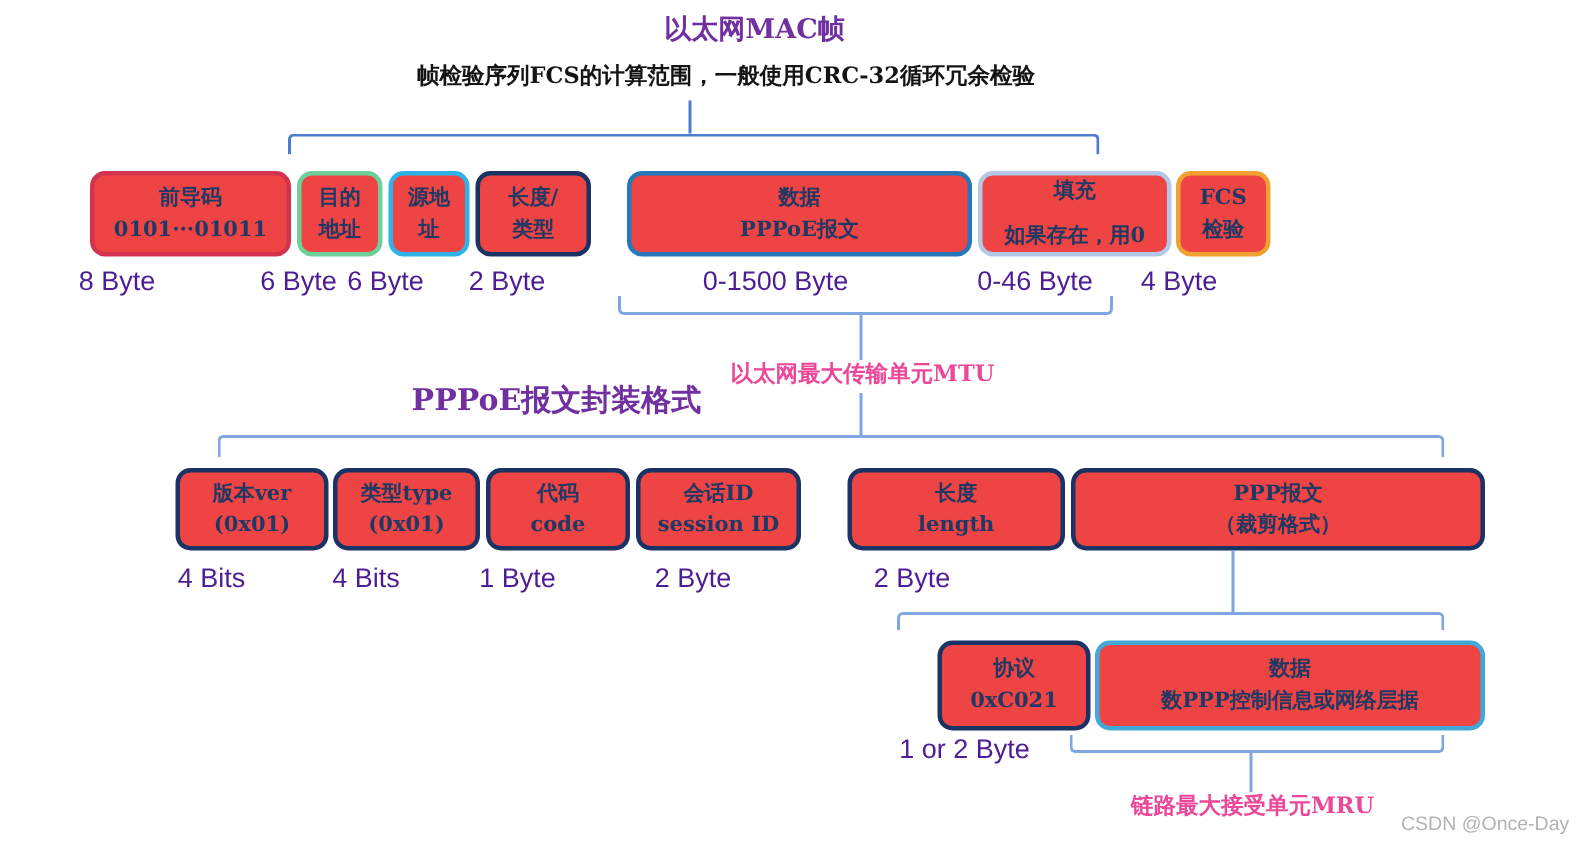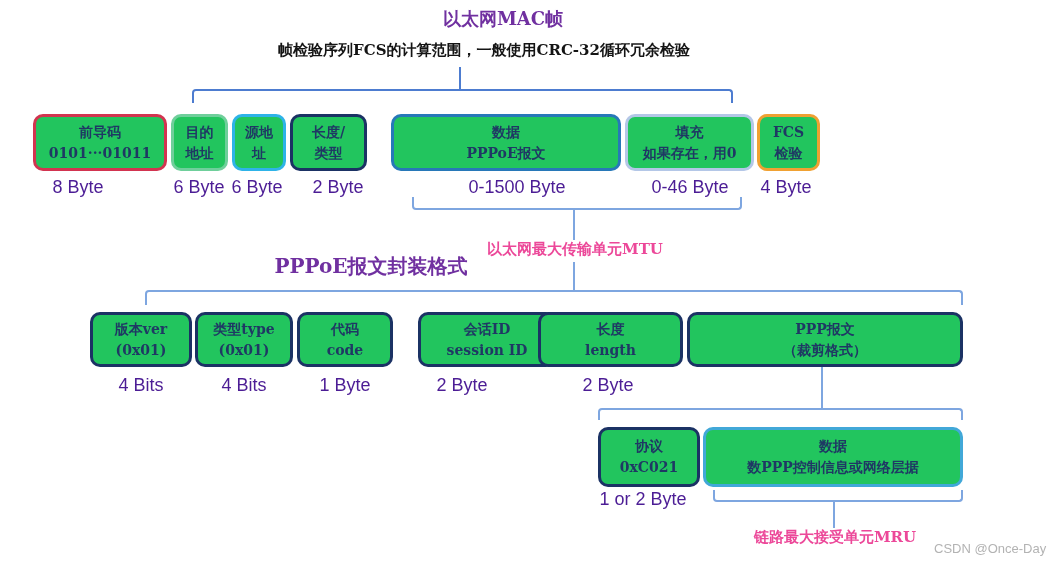--- a/index.html
+++ b/index.html
@@ -16,35 +16,35 @@
   .t2{font-size:20px;}
   .subtitle{
     position:absolute;transform:translateX(-50%);white-space:nowrap;color:#141414;
     font-size:15px;font-weight:600;font-family:"DejaVu Serif","Liberation Serif",serif;
   }
   .note{
     position:absolute;transform:translateX(-50%);white-space:nowrap;color:#ec4899;
     font-size:15px;font-weight:600;font-family:"DejaVu Serif","Liberation Serif",serif;
   }
   .box{
-    position:absolute;box-sizing:border-box;background:#22c55e;
+    position:absolute;box-sizing:border-box;background:#ef4444;
     border:3px solid #1B3264;border-radius:10px;
     display:flex;flex-direction:column;align-items:center;justify-content:center;
     text-align:center;color:#1F3864;font-size:14px;line-height:1.5;font-weight:600;
-    font-family:"DejaVu Serif","Liberation Serif",serif;white-space:nowrap;
+    font-family:"DejaVu Serif","Liberation Serif",serif;white-space:nowrap;margin-left:27px;
   }
   .r1{top:114px;height:57px;}
   .r2{top:312px;height:55px;}
   .r3{top:427px;height:60px;}
   .c-red{border-color:#D23450;}
   .c-green{border-color:#6FCF9B;}
   .c-cyan{border-color:#2EB3E8;}
   .c-navy{border-color:#1B3264;}
   .c-blue{border-color:#2778B8;}
-  .c-peri{border-color:#B4C7E7;}
+  .c-peri{border-color:#B4C7E7;justify-content:space-between;}
   .c-orange{border-color:#F0A132;}
   .c-lblue{border-color:#41A8D8;}
   .szlabel{
     position:absolute;transform:translateX(-50%);white-space:nowrap;
     color:#4c1d95;font-size:18px;
   }
   .brk{position:absolute;box-sizing:border-box;border:2px solid #7EA6E0;}
   .brk.down{border-bottom:none;border-radius:4px 4px 0 0;}
   .brk.up{border-top:none;border-radius:0 0 4px 4px;}
   .brk.dark{border-color:#4D7CD0;}
@@ -113,21 +113,21 @@
     <div>(0x01)</div>
   </div>
   <div class="box r2 c-navy" style="left:195px;width:98px">
     <div>类型type</div>
     <div>(0x01)</div>
   </div>
   <div class="box r2 c-navy" style="left:297px;width:96px">
     <div>代码</div>
     <div>code</div>
   </div>
-  <div class="box r2 c-navy" style="left:418px;width:138px">
+  <div class="box r2 c-navy" style="left:397px;width:110px">
     <div>会话ID</div>
     <div>session ID</div>
   </div>
   <div class="box r2 c-navy" style="left:538px;width:145px">
     <div>长度</div>
     <div>length</div>
   </div>
   <div class="box r2 c-navy" style="left:687px;width:276px">
     <div>PPP报文</div>
     <div>（裁剪格式）</div>

